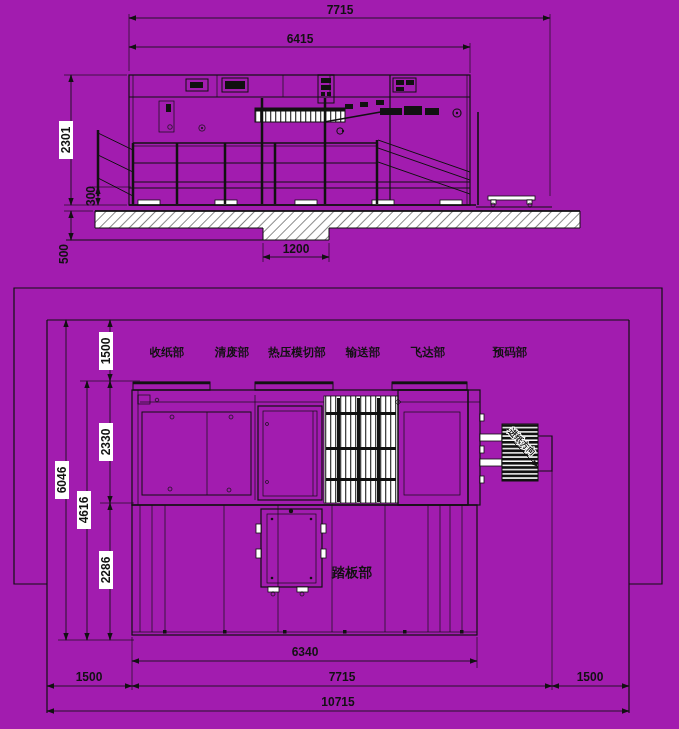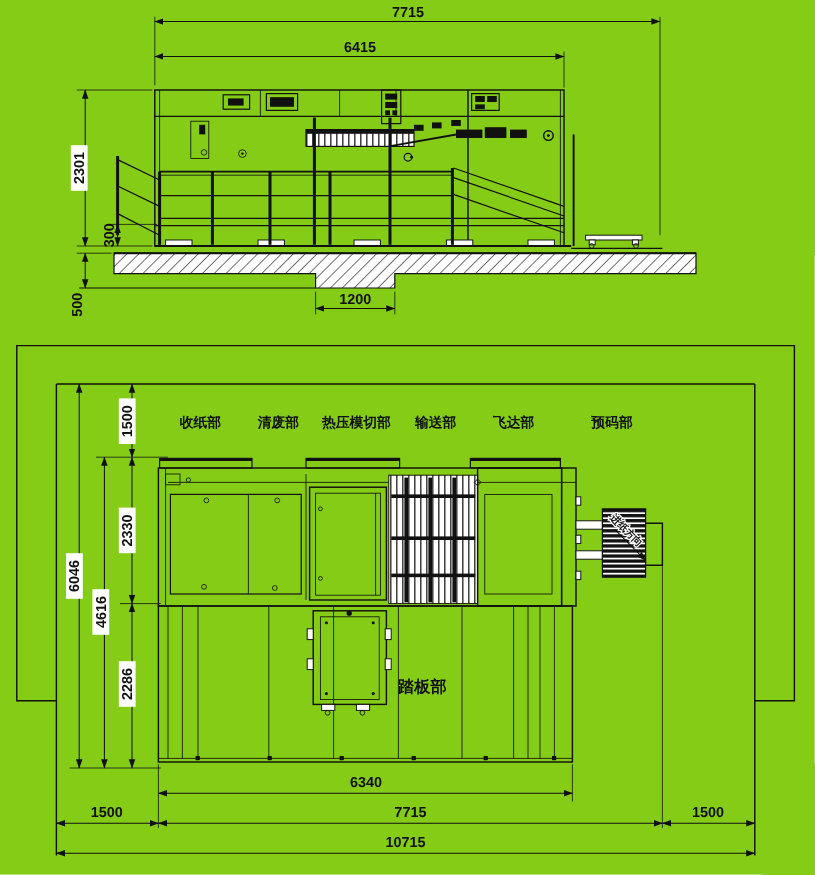--- a/index.html
+++ b/index.html
@@ -1,16 +1,16 @@
 <!DOCTYPE html>
 <html><head>
 <meta charset="utf-8">
 <style>
   html,body{margin:0;padding:0;background:#fff;}
-  .canvas{position:relative;width:679px;height:729px;background:#84cc16;overflow:hidden;}
+  .canvas{position:relative;width:679px;height:729px;background:#a21caf;overflow:hidden;}
   svg{display:block;}
   svg text{font-family:"Liberation Sans","DejaVu Sans",sans-serif;font-weight:700;fill:#111;}
   .ln{stroke:#111;fill:none;stroke-width:1;}
   .t07{stroke-width:.7;}
   .t12{stroke-width:1.2;}
   .t16{stroke-width:1.6;}
   .t25{stroke-width:2.5;}
   .dim{stroke:#111;stroke-width:.85;fill:none;}
   .ext{stroke:#111;stroke-width:.65;fill:none;}
   .blk{fill:#111;stroke:none;}

